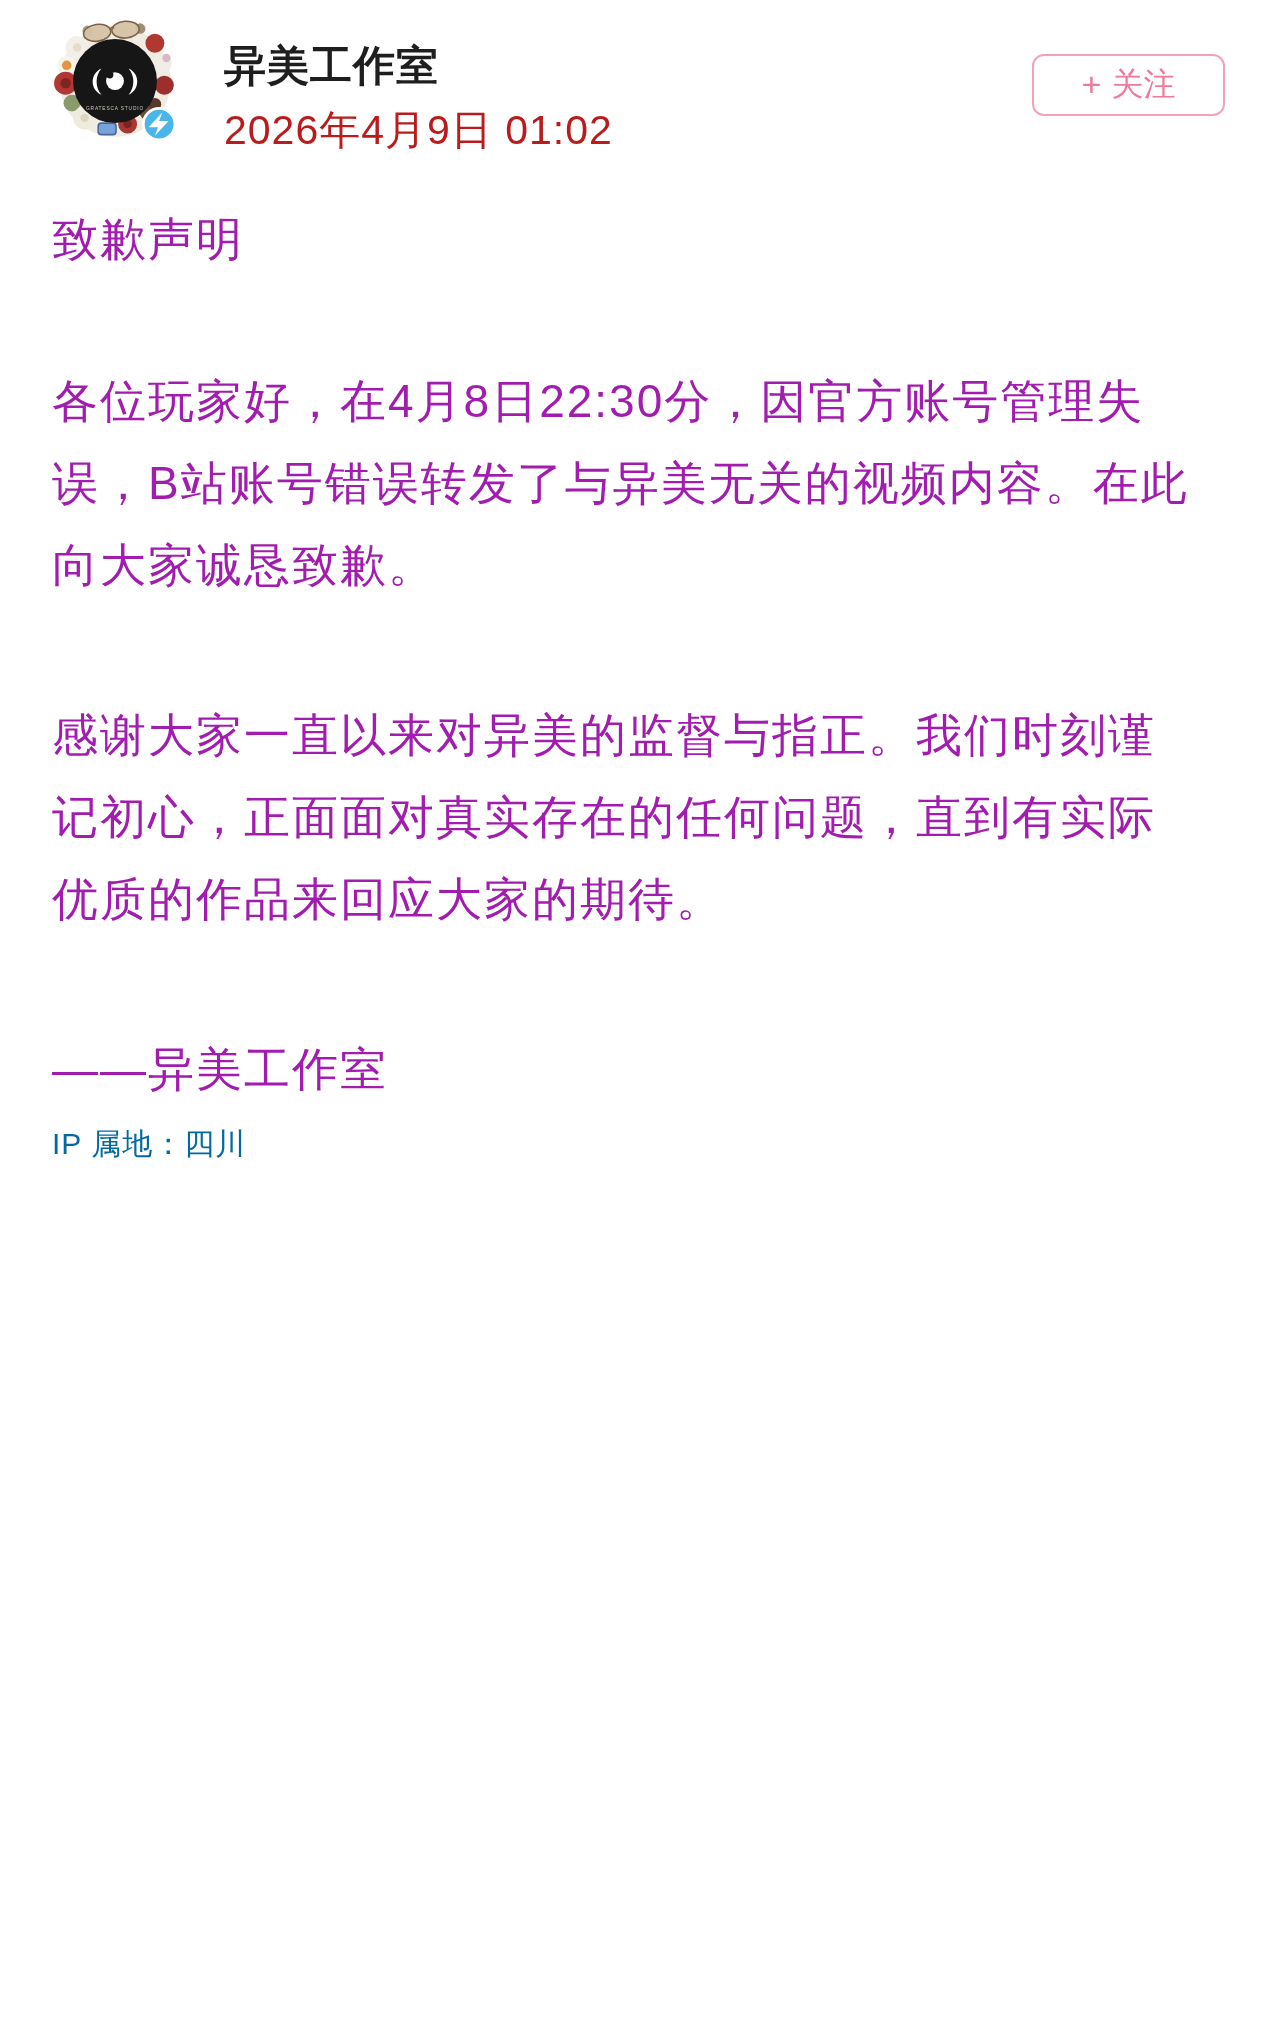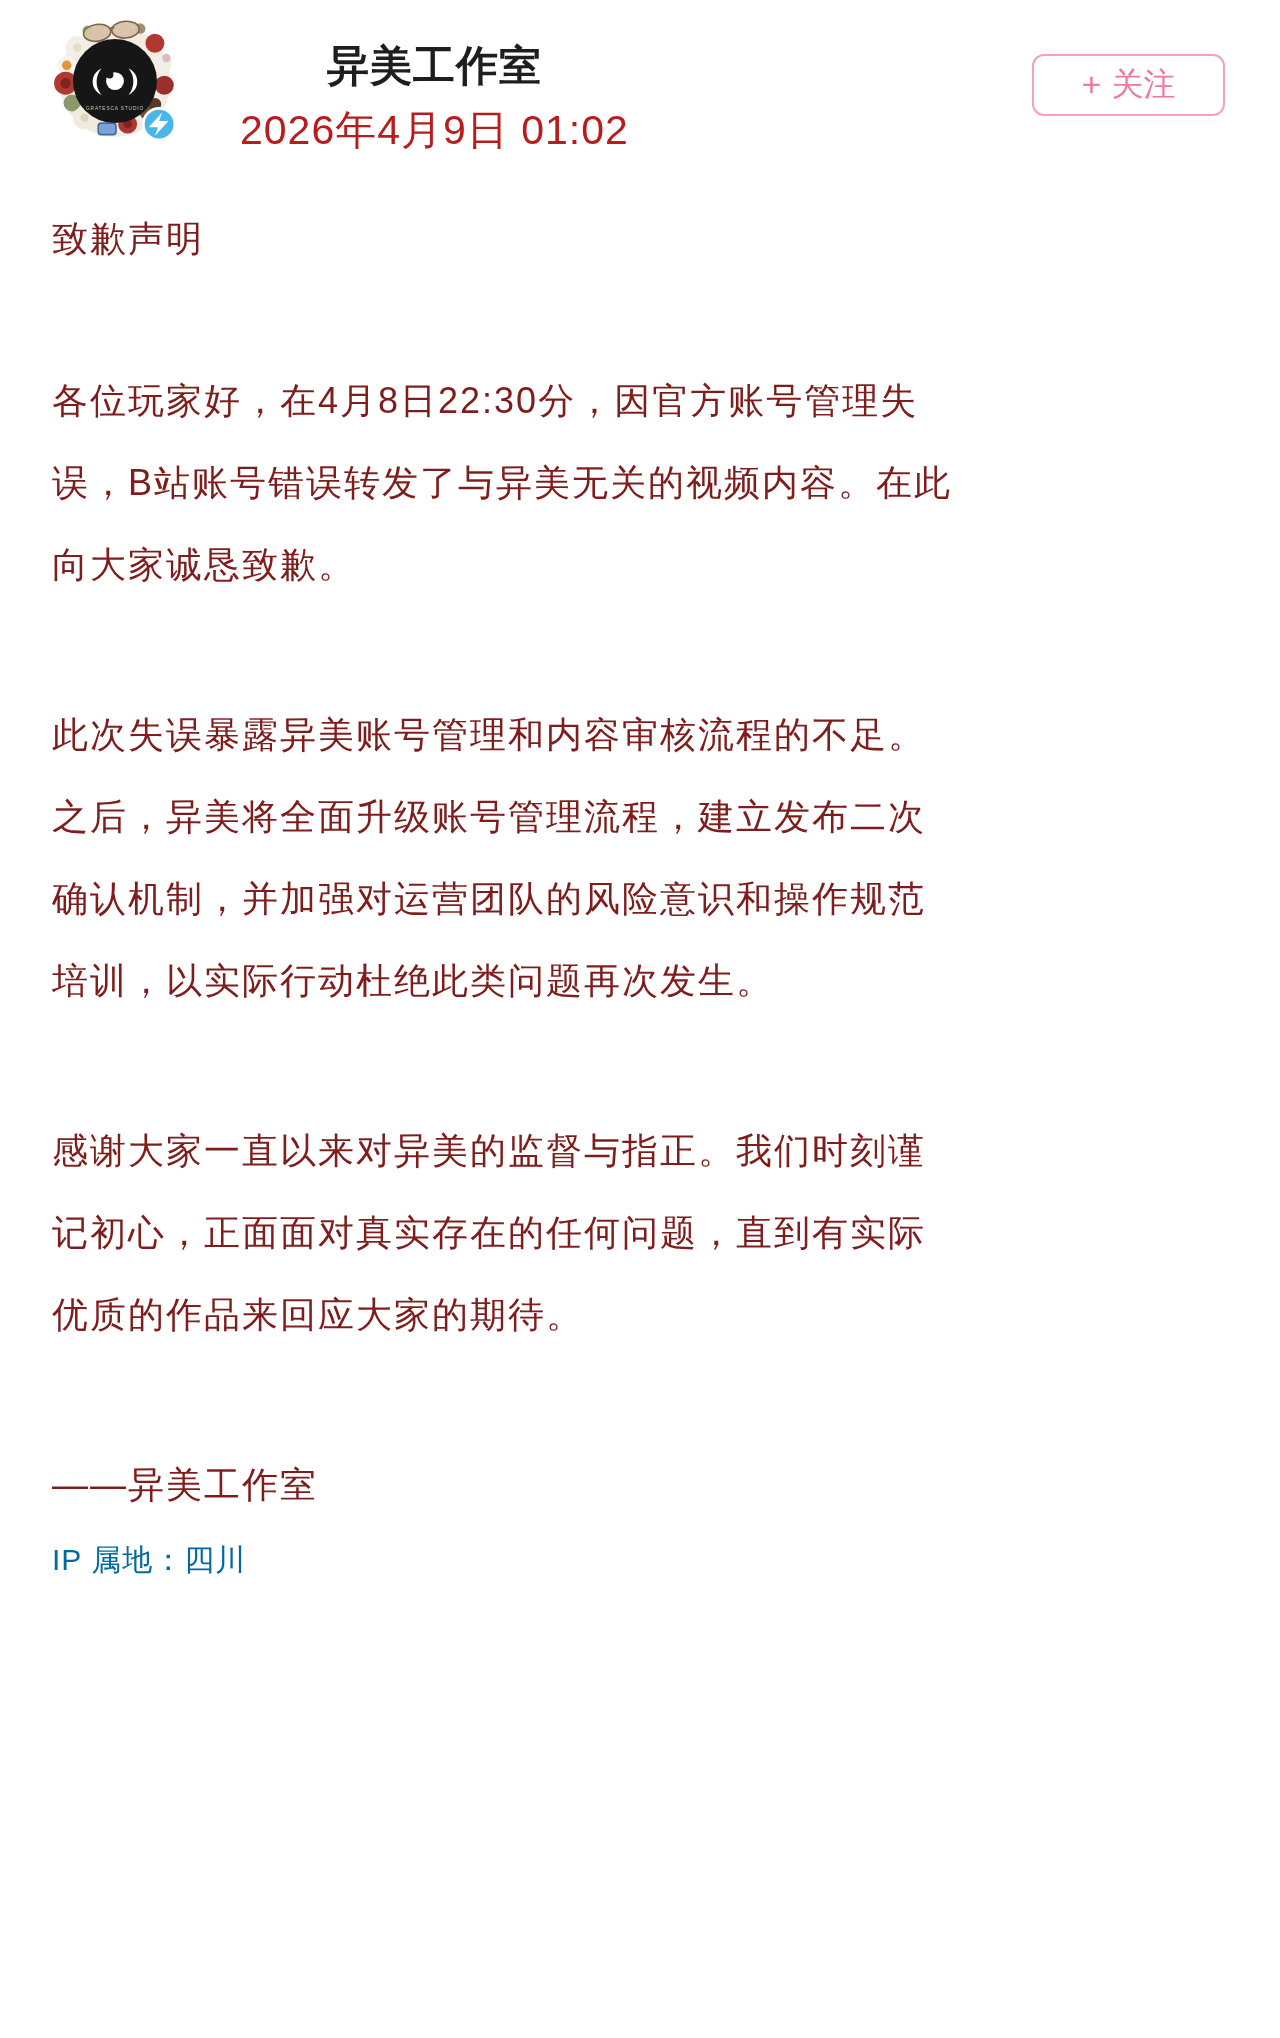--- a/index.html
+++ b/index.html
@@ -10,21 +10,21 @@
     background: #ffffff;
     font-family: "Liberation Sans", "DejaVu Sans", sans-serif;
     color: #333333;
   }
   .post { padding: 16px 55px 0 52px; }
 
   
   .post-header { display: flex; align-items: flex-start; }
   .avatar-wrap { width: 126px; height: 126px; flex: 0 0 auto; cursor: pointer; }
   .avatar-wrap svg { display: block; }
-  .name-block { margin-left: 62px; padding-top: 24px; text-align: center; }
+  .name-block { margin-left: 46px; padding-top: 24px; }
   .username {
     font-size: 42px; font-weight: 700; color: #1e1e1e;
     line-height: 52px; letter-spacing: 1px; cursor: pointer;
   }
   .timestamp {
     margin-top: 16px; font-size: 41px; color: #b91c1c;
     line-height: 44px; letter-spacing: 1px;
   }
   .follow-btn {
     margin-left: auto; margin-top: 38px;
@@ -37,24 +37,24 @@
     font-size: 32px;
     display: flex; align-items: center; justify-content: center;
     gap: 10px; cursor: pointer; padding: 0;
   }
   .follow-btn .plus { font-size: 34px; line-height: 1; position: relative; top: -1px; }
 
   
   .content { margin-top: 46px; }
   .para {
     margin: 0 0 88px 0;
-    font-size: 36px;
+    font-size: 46px;
     line-height: 82px;
     letter-spacing: 2px;
-    color: #7f1d1d;
+    color: #a21caf;
     white-space: pre-line;
   }
   .para.title { margin-bottom: 80px; }
   .para.signature { margin-bottom: 14px; }
 
   
   .ip-location {
     font-size: 30px;
     color: #0369a1;
     line-height: 40px;
@@ -140,24 +140,20 @@
       <span>关注</span>
     </button>
 
   </header>
 
   <main class="content">
     <p class="para title">致歉声明</p>
     <p class="para">各位玩家好，在4月8日22:30分，因官方账号管理失
 误，B站账号错误转发了与异美无关的视频内容。在此
 向大家诚恳致歉。</p>
-    <p class="para">此次失误暴露异美账号管理和内容审核流程的不足。
-之后，异美将全面升级账号管理流程，建立发布二次
-确认机制，并加强对运营团队的风险意识和操作规范
-培训，以实际行动杜绝此类问题再次发生。</p>
     <p class="para">感谢大家一直以来对异美的监督与指正。我们时刻谨
 记初心，正面面对真实存在的任何问题，直到有实际
 优质的作品来回应大家的期待。</p>
     <p class="para signature">——异美工作室</p>
   </main>
 
   <footer>
     <span class="ip-location">IP 属地：四川</span>
   </footer>
 

